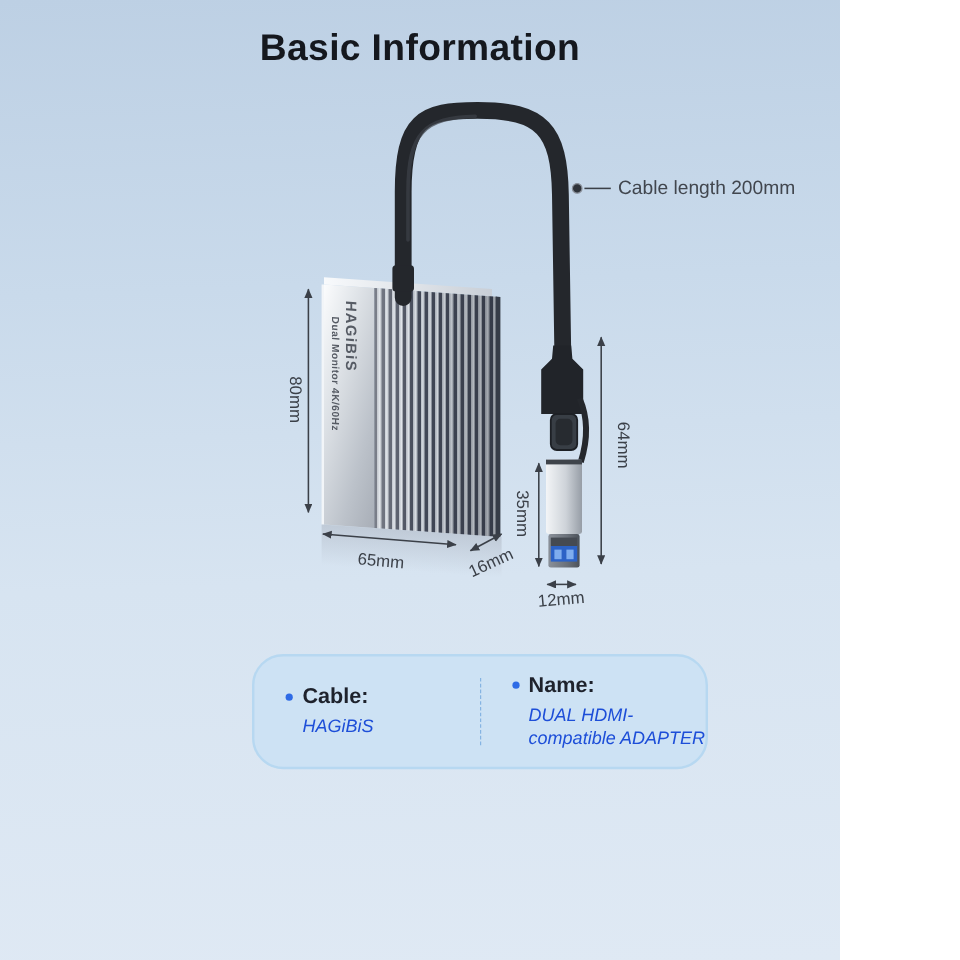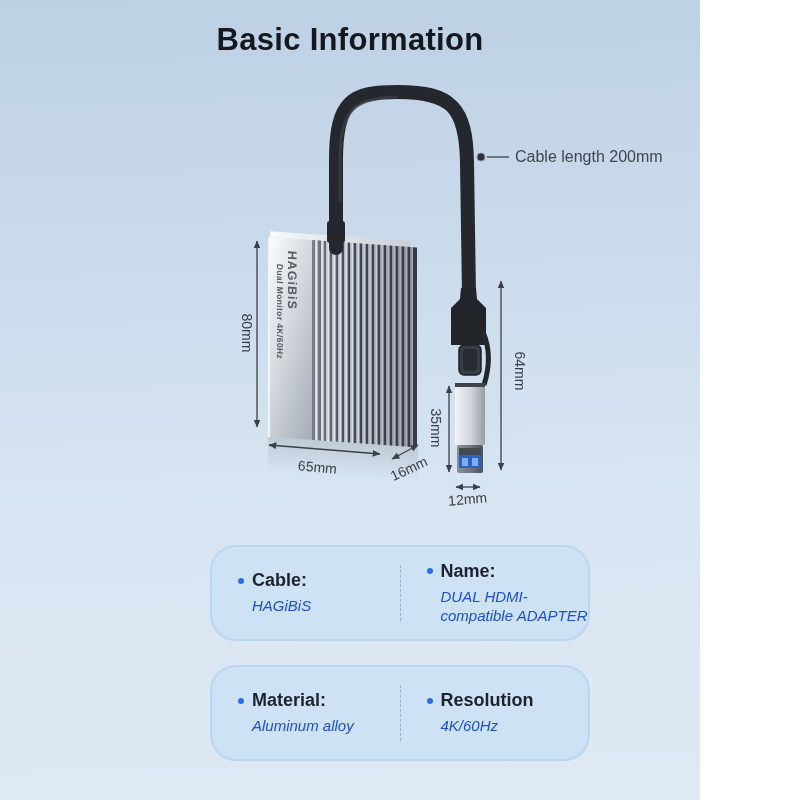--- a/index.html
+++ b/index.html
@@ -133,32 +133,15 @@
       </div>
       <div class="divider"></div>
       <div class="cell">
         <div class="label-row">
           <span class="dot"></span>
           <span>Name:</span>
         </div>
         <div class="value">DUAL HDMI-compatible ADAPTER</div>
       </div>
     </div>
-    <div class="card">
-      <div class="cell">
-        <div class="label-row">
-          <span class="dot"></span>
-          <span>Material:</span>
-        </div>
-        <div class="value">Aluminum alloy</div>
-      </div>
-      <div class="divider"></div>
-      <div class="cell">
-        <div class="label-row">
-          <span class="dot"></span>
-          <span>Resolution</span>
-        </div>
-        <div class="value">4K/60Hz</div>
-      </div>
-    </div>
   </div>
 
 </div>
 
 </body></html>

